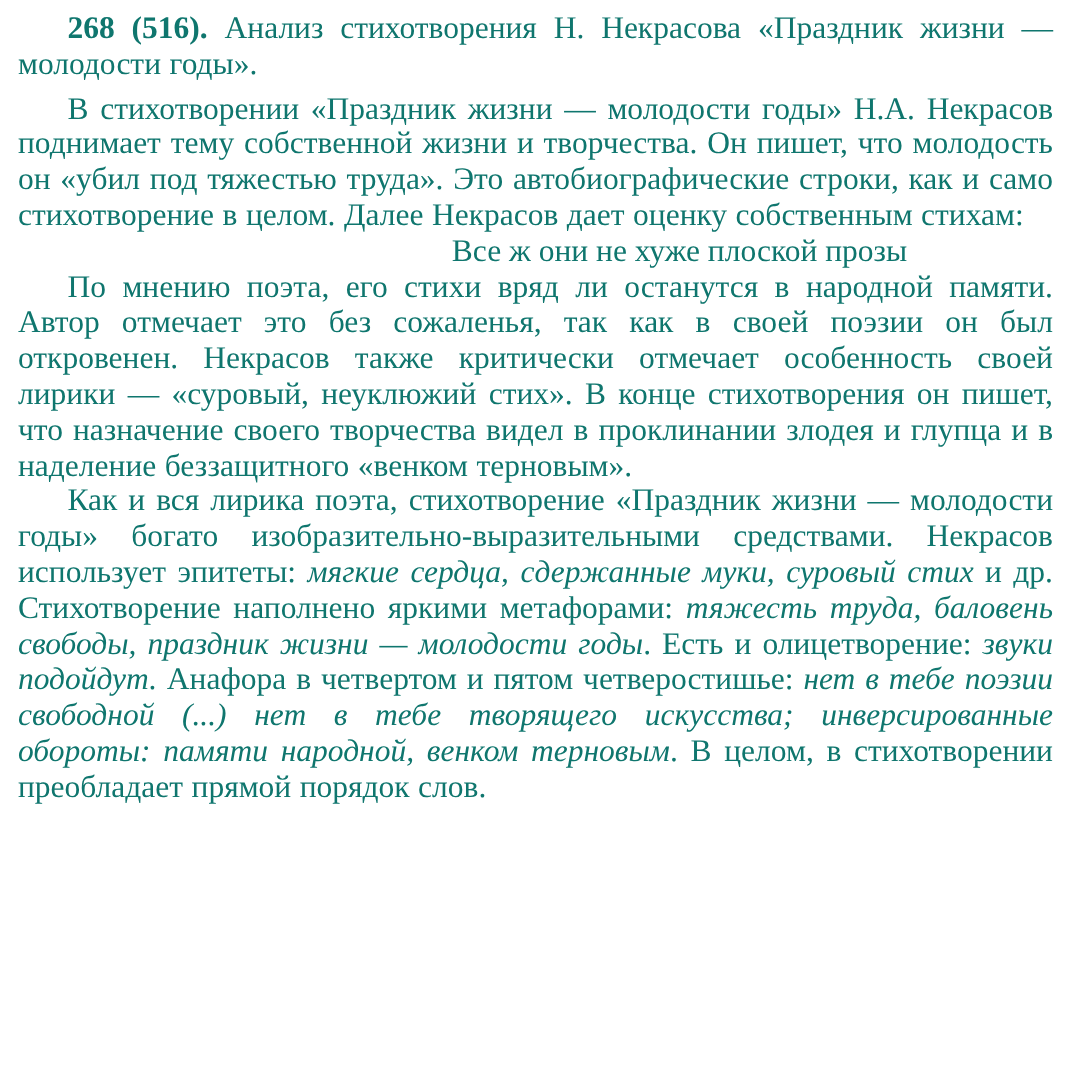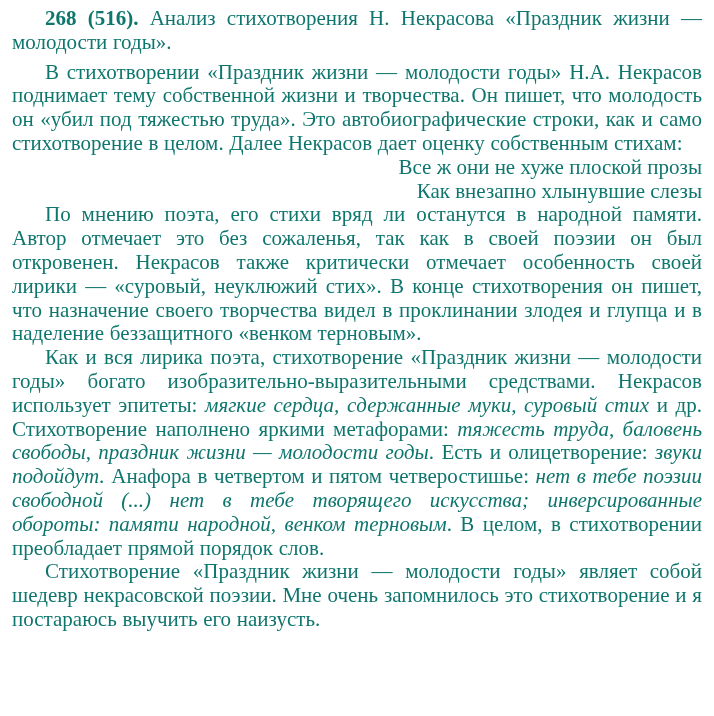--- a/index.html
+++ b/index.html
@@ -33,38 +33,36 @@
   }
   .heading .num {
     font-weight: bold;
   }
   .verse {
     margin-left: 192px;
     text-align: left;
   }
   .verse .vline {
     text-indent: 0;
-    text-align: right;
+    text-align: center;
     white-space: nowrap;
   }
   em { }
 </style>
 </head>
 <body>
 
 <div class="page">
 
   <p class="para heading"><b class="num">268 (516).</b><span> Анализ стихотворения Н. Некрасова «Праздник жизни — молодости годы».</span></p>
 
   <p class="para"><span>В стихотворении «Праздник жизни — молодости годы» Н.А. Некрасов поднимает тему собственной жизни и творчества. Он пишет, что молодость он «убил под тяжестью труда». Это автобиографические строки, как и само стихотворение в целом. Далее Некрасов дает оценку собственным стихам:</span></p>
 
   <div class="verse">
     <div class="vline">Все ж они не хуже плоской прозы</div>
-    <div class="vline">Как внезапно хлынувшие слезы</div>
   </div>
 
   <p class="para"><span>По мнению поэта, его стихи вряд ли останутся в народной памяти. Автор отмечает это без сожаленья, так как в своей поэзии он был откровенен. Некрасов также критически отмечает особенность своей лирики — «суровый, неуклюжий стих». В конце стихотворения он пишет, что назначение своего творчества видел в проклинании злодея и глупца и в наделение беззащитного «венком терновым».</span></p>
 
   <p class="para"><span>Как и вся лирика поэта, стихотворение «Праздник жизни — молодости годы» богато изобразительно-выразительными средствами. Некрасов использует эпитеты: </span><em>мягкие сердца, сдержанные муки, суровый стих</em><span> и др. Стихотворение наполнено яркими метафорами: </span><em>тяжесть труда, баловень свободы, праздник жизни — молодости годы</em><span>. Есть и олицетворение: </span><em>звуки подойдут.</em><span> Анафора в четвертом и пятом четверостишье: </span><em>нет в тебе поэзии свободной (...) нет в тебе творящего искусства; инверсированные обороты: памяти народной, венком терновым</em><span>. В целом, в стихотворении преобладает прямой порядок слов.</span></p>
 
-  <p class="para"><span>Стихотворение «Праздник жизни — молодости годы» являет собой шедевр некрасовской поэзии. Мне очень запомнилось это стихотворение и я постараюсь выучить его наизусть.</span></p>
 
 </div>
 
 </body></html>

